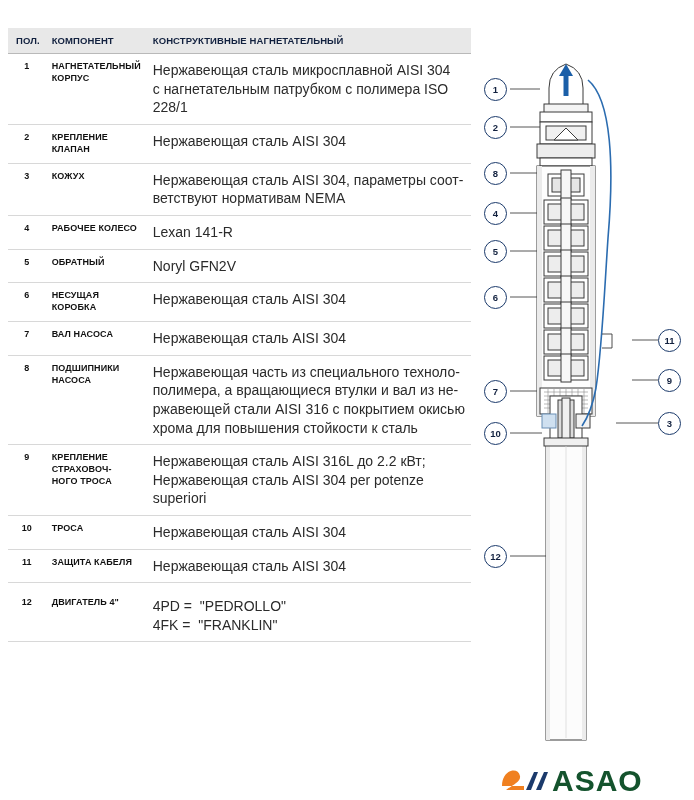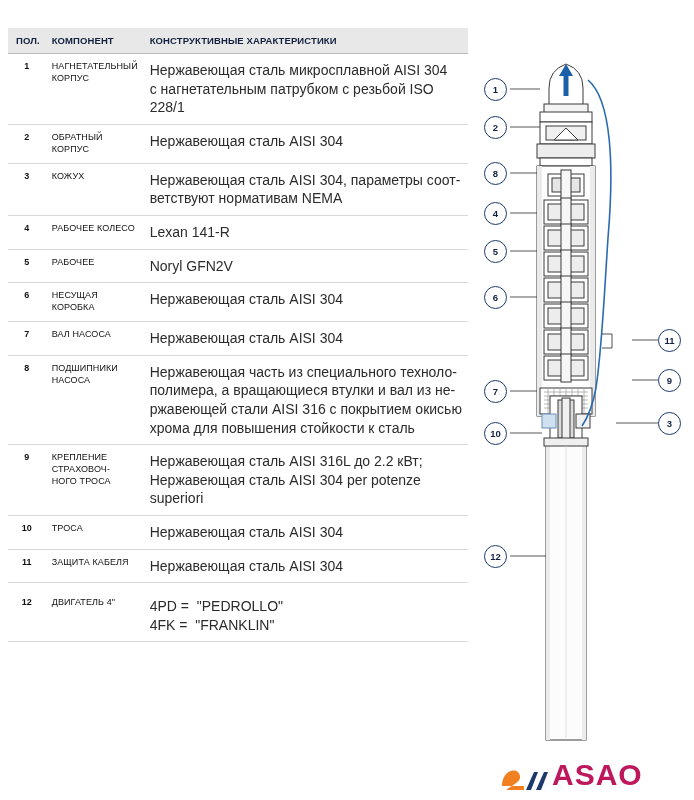--- a/index.html
+++ b/index.html
@@ -48,21 +48,21 @@
     width: 26px;
     text-align: center;
     font-weight: bold;
     font-size: 9px;
     color: #111;
     padding-left: 2px;
     padding-right: 2px;
   }
   td.name {
     width: 150px;
-    font-weight: normal;
+    font-weight: bold;
     font-size: 9px;
     color: #111;
     letter-spacing: .1px;
   }
   td.desc {
     font-size: 14px;
     color: #2b2b2b;
     font-weight: normal;
   }
   .desc-line { display: block; white-space: pre; }
@@ -96,52 +96,52 @@
   .logo {
     position: absolute;
     left: 498px;
     top: 752px;
     width: 188px;
     height: 42px;
   }
   .logo-text {
     position: absolute;
     left: 54px;
-    top: 6px;
+    top: 12px;
     font-size: 30px;
     font-weight: bold;
     letter-spacing: 1px;
-    color: #be185d;
+    color: #14532d;
     font-family: "Liberation Sans", sans-serif;
   }
 </style>
 </head>
 <body>
 
 <table class="spec-table">
   <thead>
     <tr>
       <th class="col-pos">ПОЛ.</th>
       <th class="col-name">КОМПОНЕНТ</th>
-      <th class="col-desc">КОНСТРУКТИВНЫЕ ХАРАКТЕРИСТИКИ</th>
+      <th class="col-desc">КОНСТРУКТИВНЫЕ НАГНЕТАТЕЛЬНЫЙ</th>
     </tr>
   </thead>
   <tbody>
     <tr>
       <td class="pos">1</td>
       <td class="name">НАГНЕТАТЕЛЬНЫЙ КОРПУС</td>
       <td class="desc">
         <span class="desc-line">Нержавеющая сталь микросплавной AISI 304</span>
-        <span class="desc-line">с нагнетательным патрубком с резьбой ISO</span>
+        <span class="desc-line">с нагнетательным патрубком с полимера ISO</span>
         <span class="desc-line">228/1</span>
       </td>
     </tr>
     <tr>
       <td class="pos">2</td>
-      <td class="name">ОБРАТНЫЙ КОРПУС</td>
+      <td class="name">КРЕПЛЕНИЕ КЛАПАН</td>
       <td class="desc">
         <span class="desc-line">Нержавеющая сталь AISI 304</span>
       </td>
     </tr>
     <tr>
       <td class="pos">3</td>
       <td class="name">КОЖУХ</td>
       <td class="desc">
         <span class="desc-line">Нержавеющая сталь AISI 304, параметры соот-</span>
         <span class="desc-line">ветствуют нормативам NEMA</span>
@@ -149,21 +149,21 @@
     </tr>
     <tr>
       <td class="pos">4</td>
       <td class="name">РАБОЧЕЕ КОЛЕСО</td>
       <td class="desc">
         <span class="desc-line">Lexan 141-R</span>
       </td>
     </tr>
     <tr>
       <td class="pos">5</td>
-      <td class="name">РАБОЧЕЕ</td>
+      <td class="name">ОБРАТНЫЙ</td>
       <td class="desc">
         <span class="desc-line">Noryl GFN2V</span>
       </td>
     </tr>
     <tr>
       <td class="pos">6</td>
       <td class="name">НЕСУЩАЯ КОРОБКА</td>
       <td class="desc">
         <span class="desc-line">Нержавеющая сталь AISI 304</span>
       </td>

